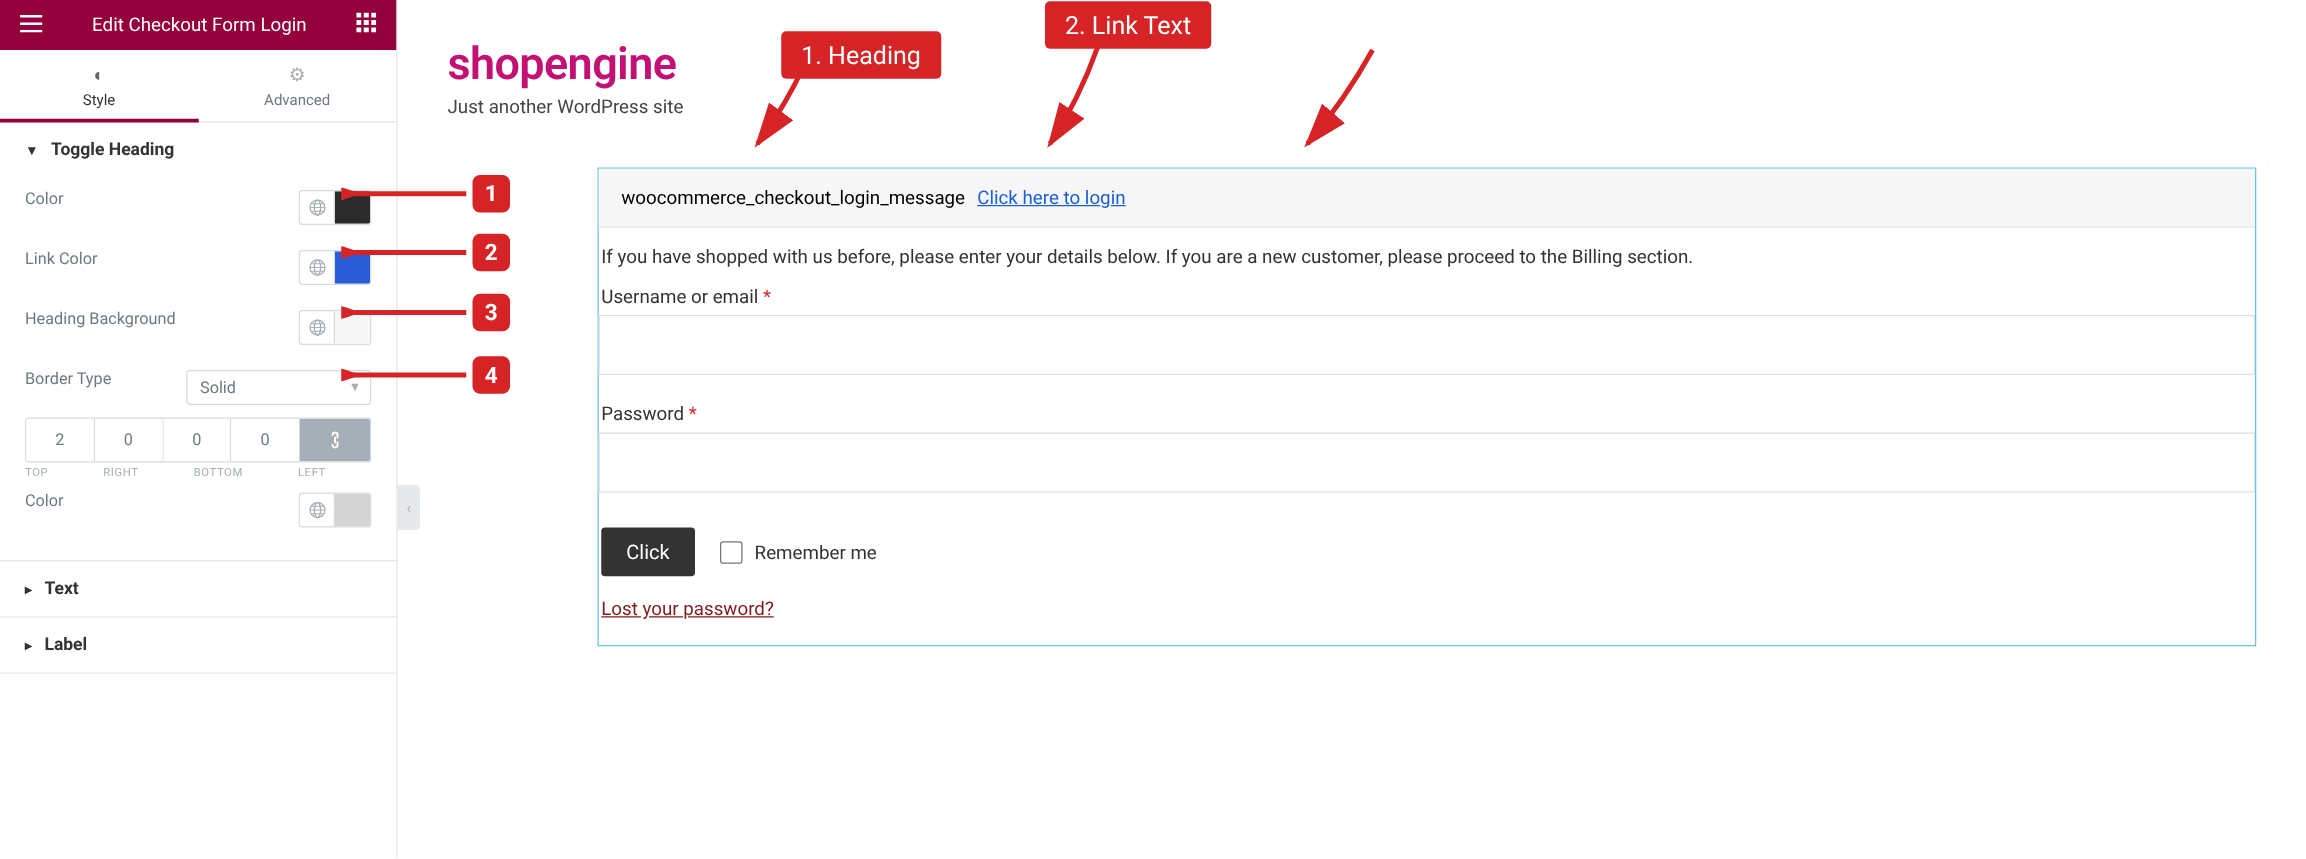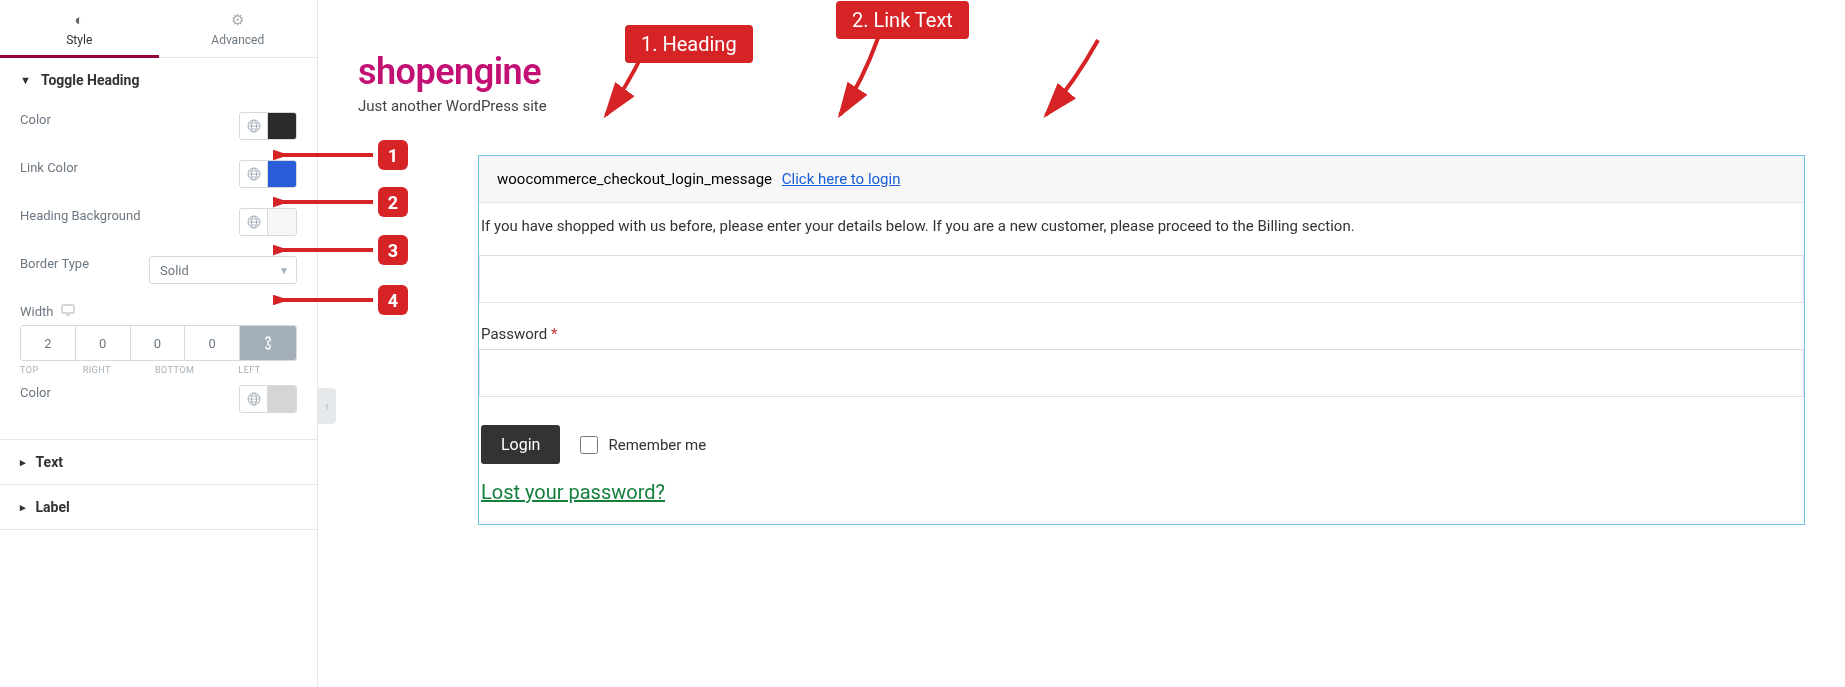--- a/index.html
+++ b/index.html
@@ -36,43 +36,64 @@
 .dim-cell { flex: 1; display: flex; flex-direction: column; align-items: center; border-right: 1px solid #d5dadf; }
 .dim-cell input { width: 100%; height: 34px; border: none; text-align: center; font-size: 13px; color: #6d7882; }
 .dim-link { width: 56px; display: flex; align-items: center; justify-content: center; background: #a4afb7; color: #fff; cursor: pointer; }
 .dim-labels { display: flex; gap: 44px; }
 .dim-label { flex: 1; text-align: center; font-size: 9px; color: #a4afb7; letter-spacing: 0.5px; }
 .dim-label.last { width: 56px; flex: none; }
 .section-collapsed { padding: 0; }
 .section-collapsed .section-header { font-weight: 700; }
 .collapse-tab { position: absolute; left: 318px; top: 388px; width: 18px; height: 36px; background: #e6e9ec; border-radius: 0 4px 4px 0; display: flex; align-items: center; justify-content: center; color: #a4afb7; cursor: pointer; font-size: 12px; }
 .main { flex: 1; padding: 30px 40px; position: relative; overflow: visible; }
-.brand { font-size: 36px; font-weight: 600; color: #c31074; letter-spacing: -0.5px; margin-top: 21px; }
+.brand { font-size: 36px; font-weight: 600; color: #c31074; letter-spacing: -0.5px; }
 .tagline { font-size: 15px; color: #444; margin-top: 4px; }
 .checkout-box { border: 1px solid #6ec1e4; margin-top: 40px; width: calc(100% - 120px); margin-left: 120px; }
 .login-notice { background: #f7f7f7; border-bottom: 1px solid #e6e6e6; padding: 14px 18px; font-size: 15px; }
 .login-link { color: #1a5fd6; text-decoration: underline; cursor: pointer; margin-left: 6px; }
 .form-area { padding: 14px 0px 20px; }
 .intro-text { padding: 0 2px 14px; font-size: 15px; color: #333; }
 .field-label { font-size: 15px; color: #333; padding: 0 2px; }
 .req { color: #c33; }
 .text-input { width: 100%; height: 48px; border: 1px solid #e2e2e2; border-top: 1px solid #ddd; background: #fff; margin-top: 6px; margin-bottom: 22px; font-size: 14px; padding: 0 10px; }
 .login-row { display: flex; align-items: center; gap: 20px; padding: 6px 2px 16px; }
 .login-btn { background: #333; color: #fff; border: none; font-size: 16px; padding: 10px 20px; border-radius: 3px; cursor: pointer; }
 .remember { display: flex; align-items: flex-start; gap: 10px; font-size: 15px; color: #333; cursor: pointer; }
 .remember input { width: 18px; height: 18px; cursor: pointer; }
-.lost-pw { color: #15803d; text-decoration: underline; font-size: 20px; padding: 0 2px; cursor: pointer; display: inline-block; }
+.lost-pw { color: #7f1d1d; text-decoration: underline; font-size: 15px; padding: 0 2px; cursor: pointer; display: inline-block; }
 .callout { position: absolute; background: #d62326; color: #fff; font-size: 20px; border-radius: 4px; padding: 7px 16px; white-space: nowrap; z-index: 3; }
 .num-badge { position: absolute; background: #d62326; color: #fff; font-size: 18px; font-weight: bold; border-radius: 6px; width: 30px; height: 30px; display: flex; align-items: center; justify-content: center; z-index: 3; }
 .arrow-svg { position: absolute; z-index: 2; }
 </style>
 </head>
 <body>
 
 <div class="sidebar">
+  <div class="sidebar-header">
+    <span class="menu-icon">
+      <svg width="18" height="14" viewBox="0 0 18 14">
+          <path d="M0 1h18M0 7h18M0 13h18" stroke="#fff" stroke-width="2"></path>
+        </svg>
+    </span>
+    <span class="sidebar-title">Edit Checkout Form Login</span>
+    <span class="apps-icon">
+      <svg width="16" height="16" viewBox="0 0 16 16">
+          <rect x="0" y="0" width="4" height="4" fill="#fff"></rect>
+          <rect x="6" y="0" width="4" height="4" fill="#fff"></rect>
+          <rect x="12" y="0" width="4" height="4" fill="#fff"></rect>
+          <rect x="0" y="6" width="4" height="4" fill="#fff"></rect>
+          <rect x="6" y="6" width="4" height="4" fill="#fff"></rect>
+          <rect x="12" y="6" width="4" height="4" fill="#fff"></rect>
+          <rect x="0" y="12" width="4" height="4" fill="#fff"></rect>
+          <rect x="6" y="12" width="4" height="4" fill="#fff"></rect>
+          <rect x="12" y="12" width="4" height="4" fill="#fff"></rect>
+        </svg>
+    </span>
+  </div>
 
   <div class="tabs">
     <div class="tab active">
       <span class="tab-icon">◐</span>
       <span>Style</span>
     </div>
     <div class="tab">
       <span class="tab-icon">⚙</span>
       <span>Advanced</span>
     </div>
@@ -129,29 +150,20 @@
       <div class="ctrl-row">
         <span class="ctrl-label">Border Type</span>
         <div class="select-wrap">
           <select>
             <option>Solid</option>
           </select>
           <span class="sel-caret">▼</span>
         </div>
       </div>
 
-      <div class="width-row">
-        <span class="ctrl-label">Width</span>
-        <span class="dev-icon">
-          <svg width="14" height="12" viewBox="0 0 14 12">
-              <rect x="1" y="1" width="12" height="8" rx="1" fill="none" stroke="#a4afb7" stroke-width="1"></rect>
-              <path d="M5 11h4" stroke="#a4afb7" stroke-width="1"></path>
-            </svg>
-        </span>
-      </div>
 
       <div class="dim-inputs">
         <div class="dim-cell">
             <input type="text" value="2" style="">
           </div>
         <div class="dim-cell">
             <input type="text" value="0" style="">
           </div>
         <div class="dim-cell">
             <input type="text" value="0" style="">
@@ -209,27 +221,30 @@
   <div class="brand">shopengine</div>
   <div class="tagline">Just another WordPress site</div>
 
   <div class="checkout-box">
     <div class="login-notice">
       <span>woocommerce_checkout_login_message</span>
       <a class="login-link">Click here to login</a>
     </div>
     <div class="form-area">
       <div class="intro-text">If you have shopped with us before, please enter your details below. If you are a new customer, please proceed to the Billing section.</div>
+      <div class="field-label">
+        <span>Username or email </span><span class="req">*</span>
+      </div>
       <input type="text" class="text-input" style="">
       <div class="field-label">
         <span>Password </span><span class="req">*</span>
       </div>
       <input type="password" class="text-input" style="">
       <div class="login-row">
-        <button class="login-btn">Login</button>
+        <button class="login-btn">Click</button>
         <label class="remember">
           <input type="checkbox" style="">
           <span>Remember me</span>
         </label>
       </div>
       <a class="lost-pw">Lost your password?</a>
     </div>
   </div>
 
   <div class="callout" style="left:307px;top:25px">1. Heading</div>

